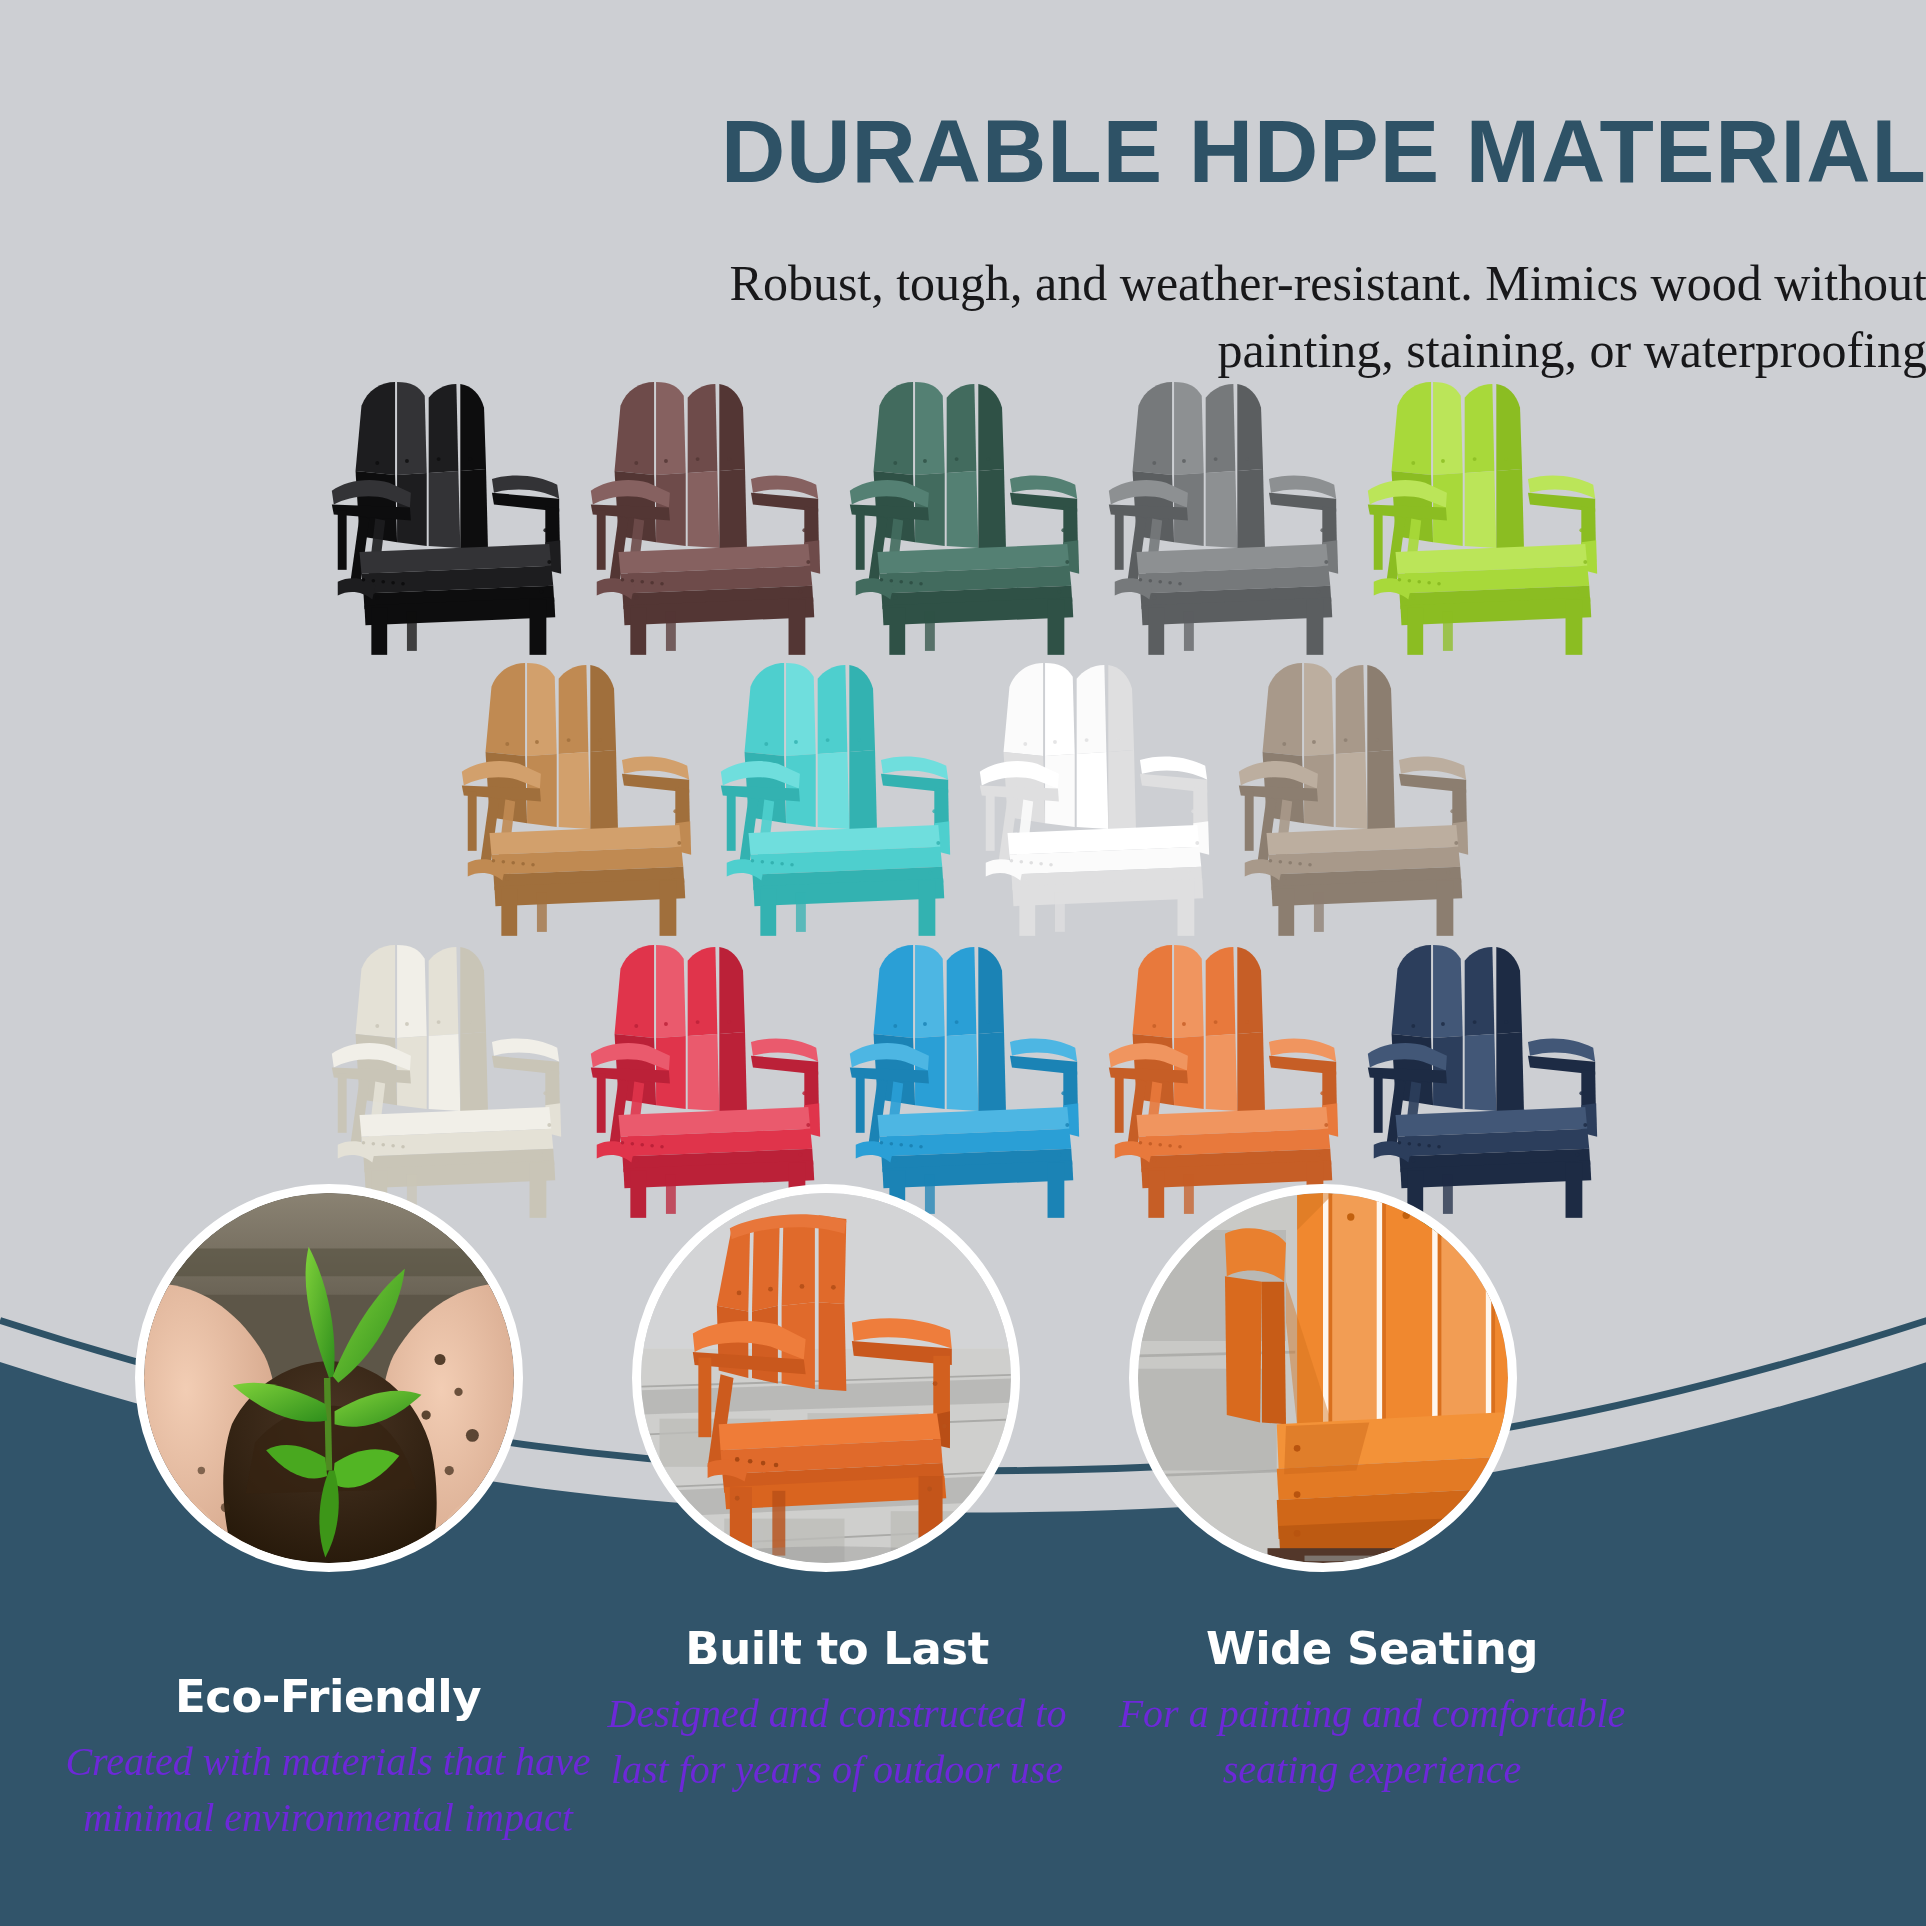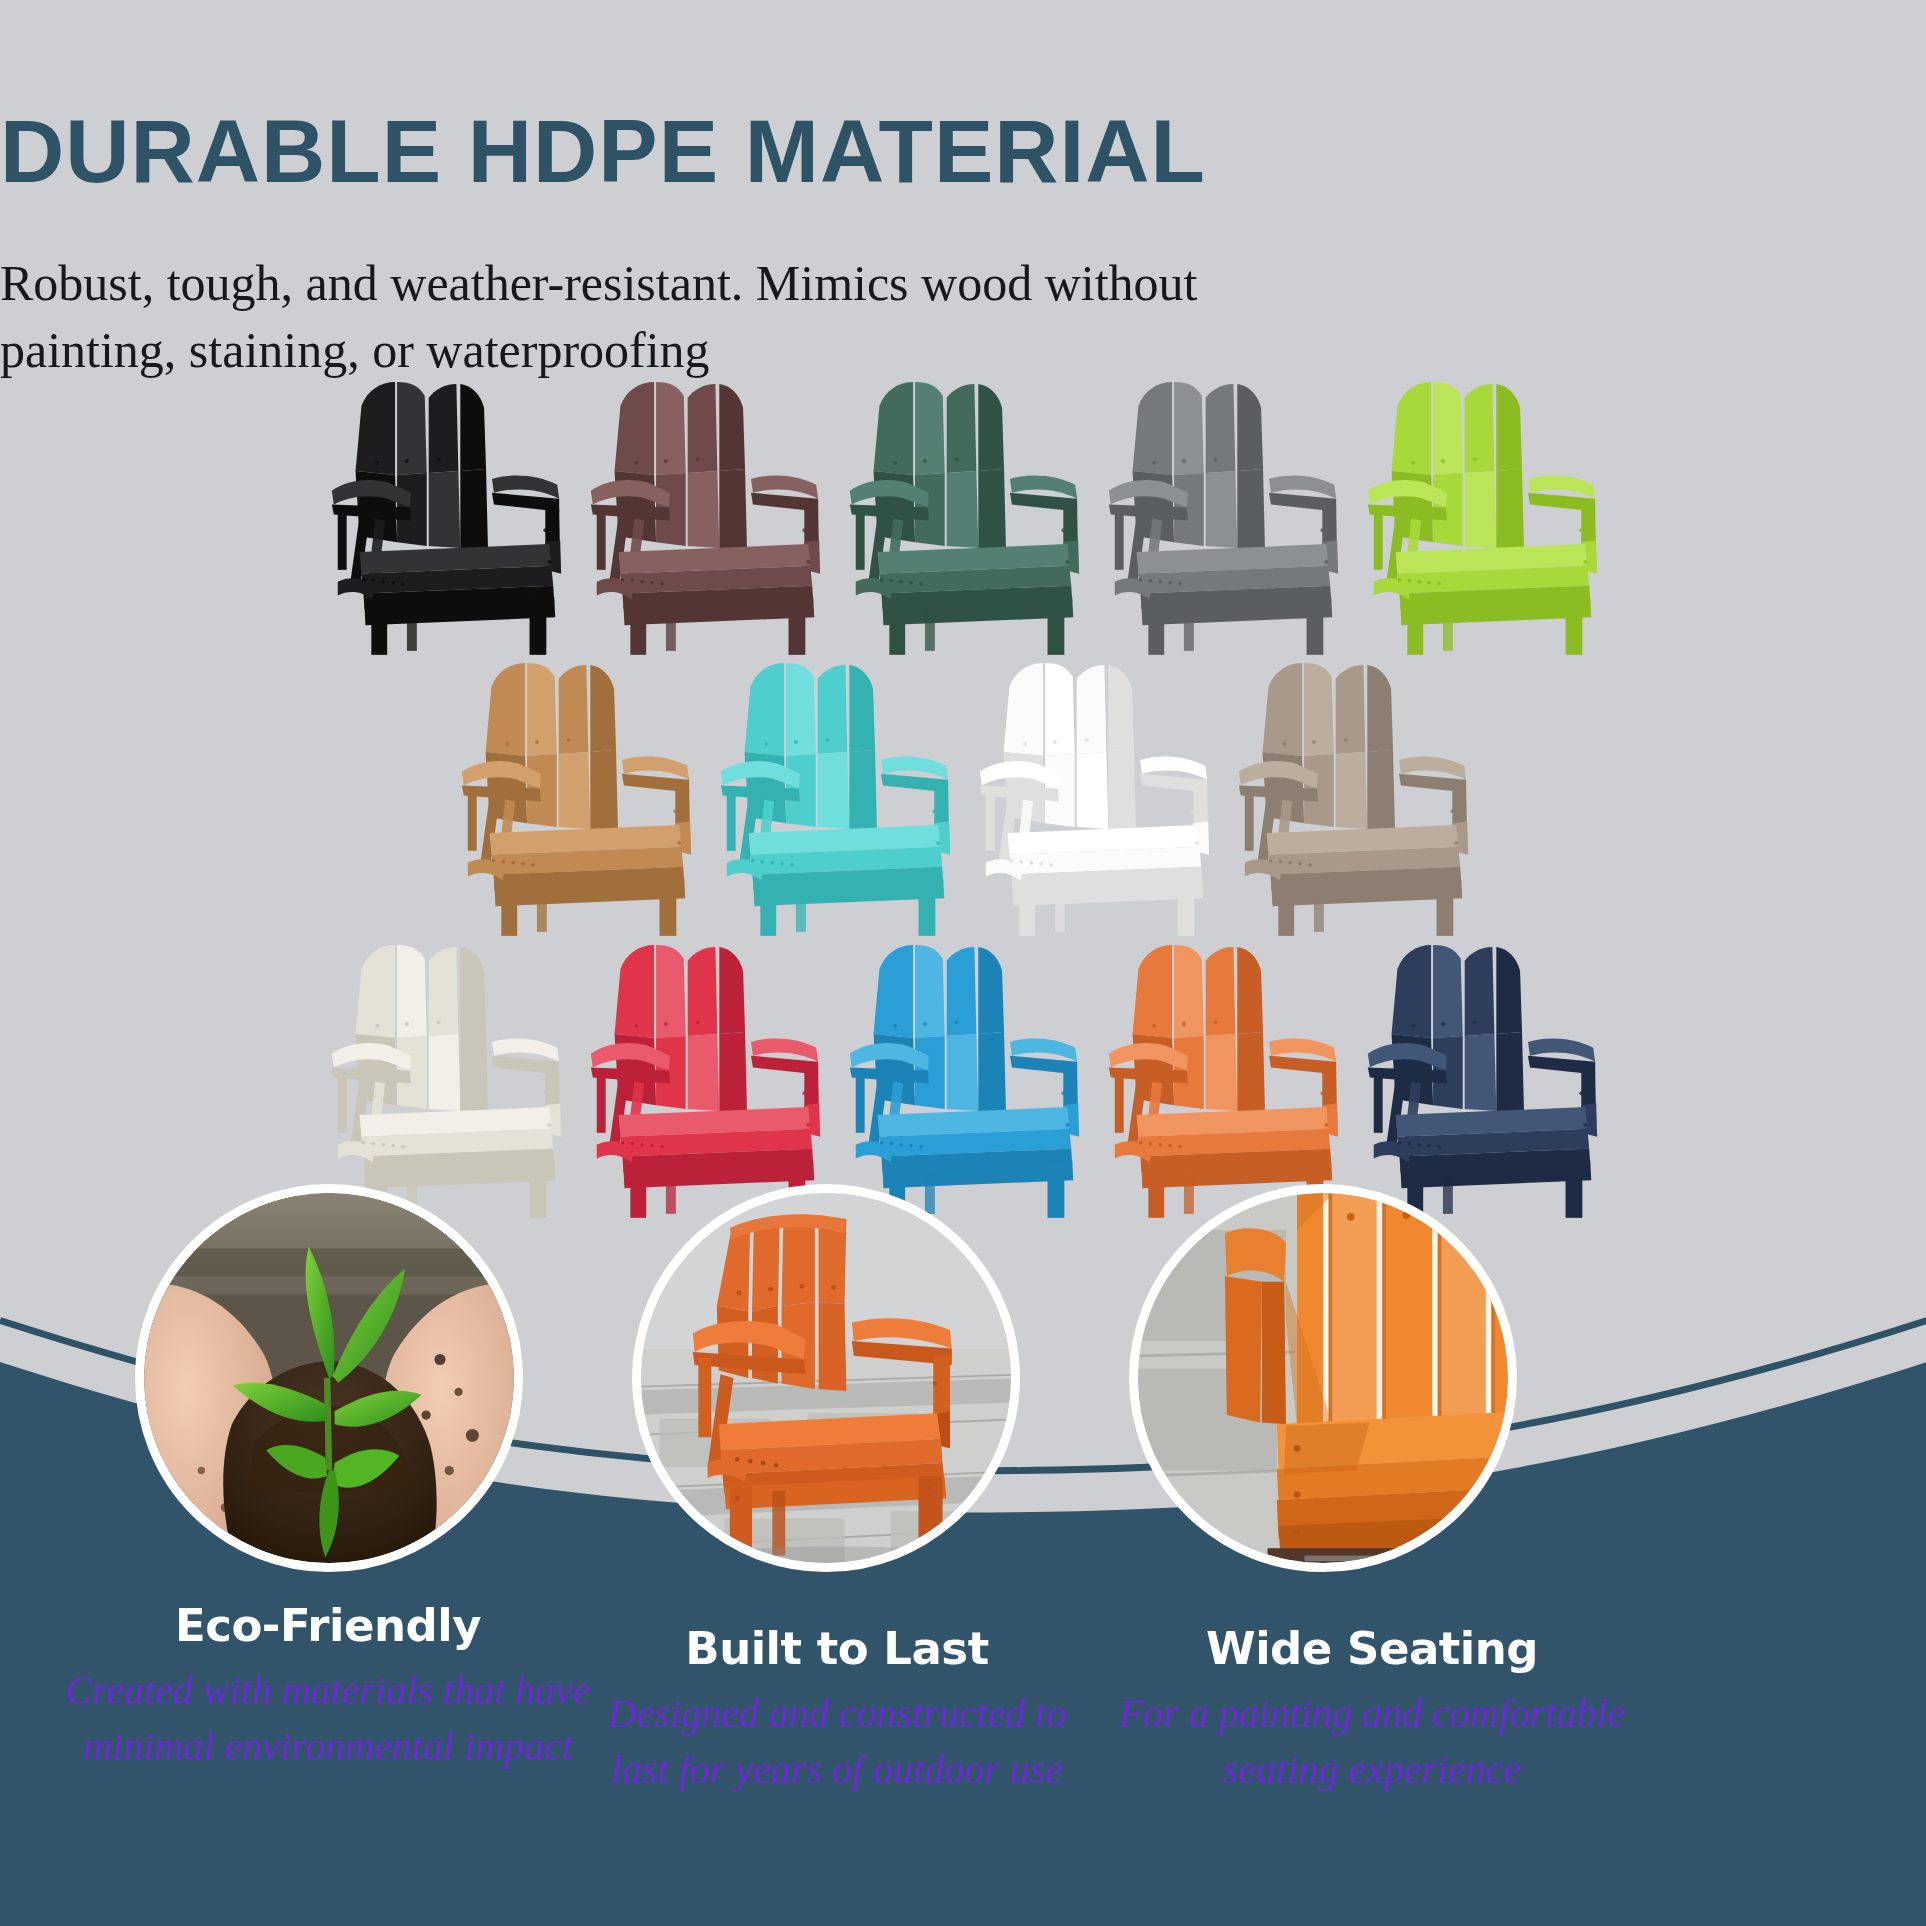--- a/index.html
+++ b/index.html
@@ -5,21 +5,21 @@
   * { margin:0; padding:0; box-sizing:border-box; }
   html,body { width:1927px; height:1927px; }
   body {
     font-family:"Liberation Sans", sans-serif;
     background:#cdcfd3;
     position:relative;
     overflow:hidden;
   }
 
   
-  #header { position:absolute; top:0; left:0; width:1927px; text-align:left; }
+  #header { position:absolute; top:0; left:0; width:1927px; text-align:right; }
   #title {
     font-family:"Liberation Sans", sans-serif;
     font-size:89px; font-weight:bold; letter-spacing:1px;
     color:#2e5266; margin-top:107px; line-height:1;
   }
   #subtitle {
     font-family:"Liberation Serif", serif;
     font-size:50px; color:#18181a; line-height:1.34;
     margin-top:54px;
   }
@@ -42,21 +42,21 @@
     border:9px solid #ffffff; overflow:hidden; background:#cdcfd3;
   }
   #circle-1 { left:135px; top:1184px; }
   #circle-2 { left:632px; top:1184px; }
   #circle-3 { left:1129px; top:1184px; }
   .circle-inner { position:absolute; left:0; top:0; width:100%; height:100%; }
   .circle-svg { width:100%; height:100%; display:block; }
 
   
   .feature-block { position:absolute; width:554px; text-align:center; }
-  #feat-1 { left:51px;  top:1601px; }
+  #feat-1 { left:51px;  top:1672px; }
   #feat-2 { left:560px; top:1624px; }
   #feat-3 { left:1095px;top:1624px; }
   .feature-title {
     font-family:"DejaVu Sans", sans-serif;
     font-size:45px; font-weight:bold; color:#ffffff;
     letter-spacing:-0.5px; line-height:1.1;
   }
   .feature-desc {
     font-family:"Liberation Serif", serif;
     font-size:40px; color:#6d28d9; line-height:1.42; margin-top:12px;font-style:italic;

